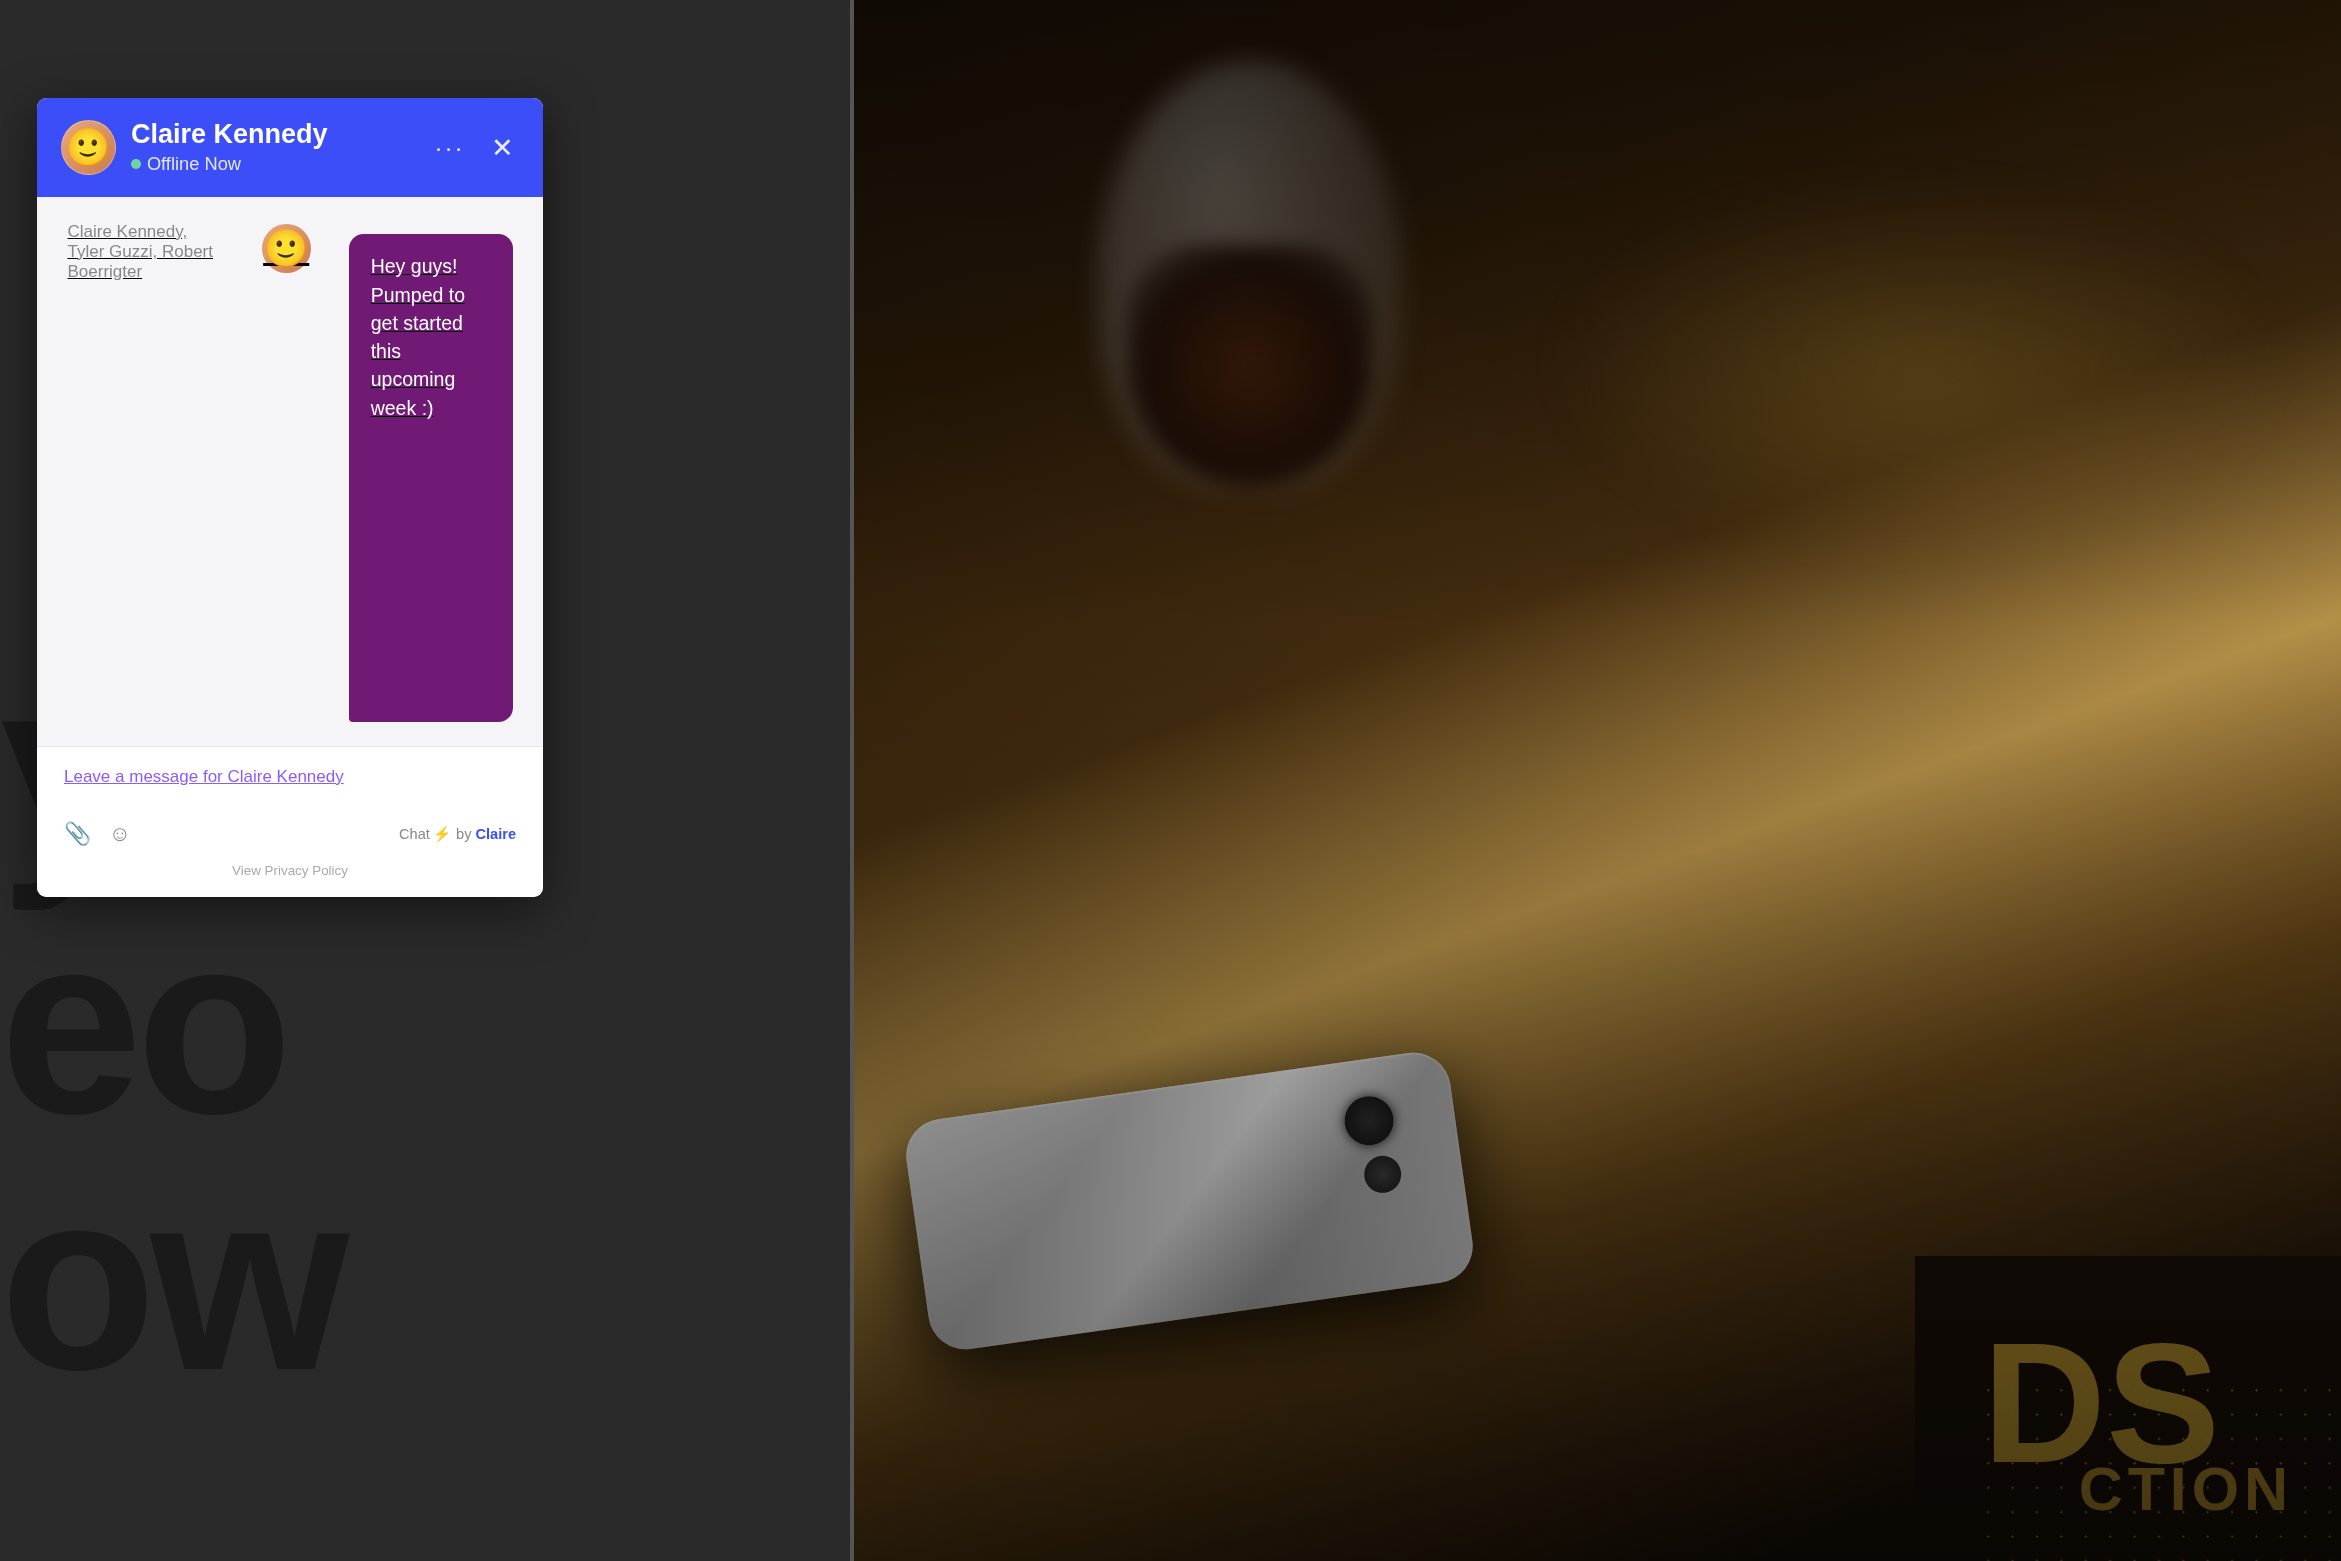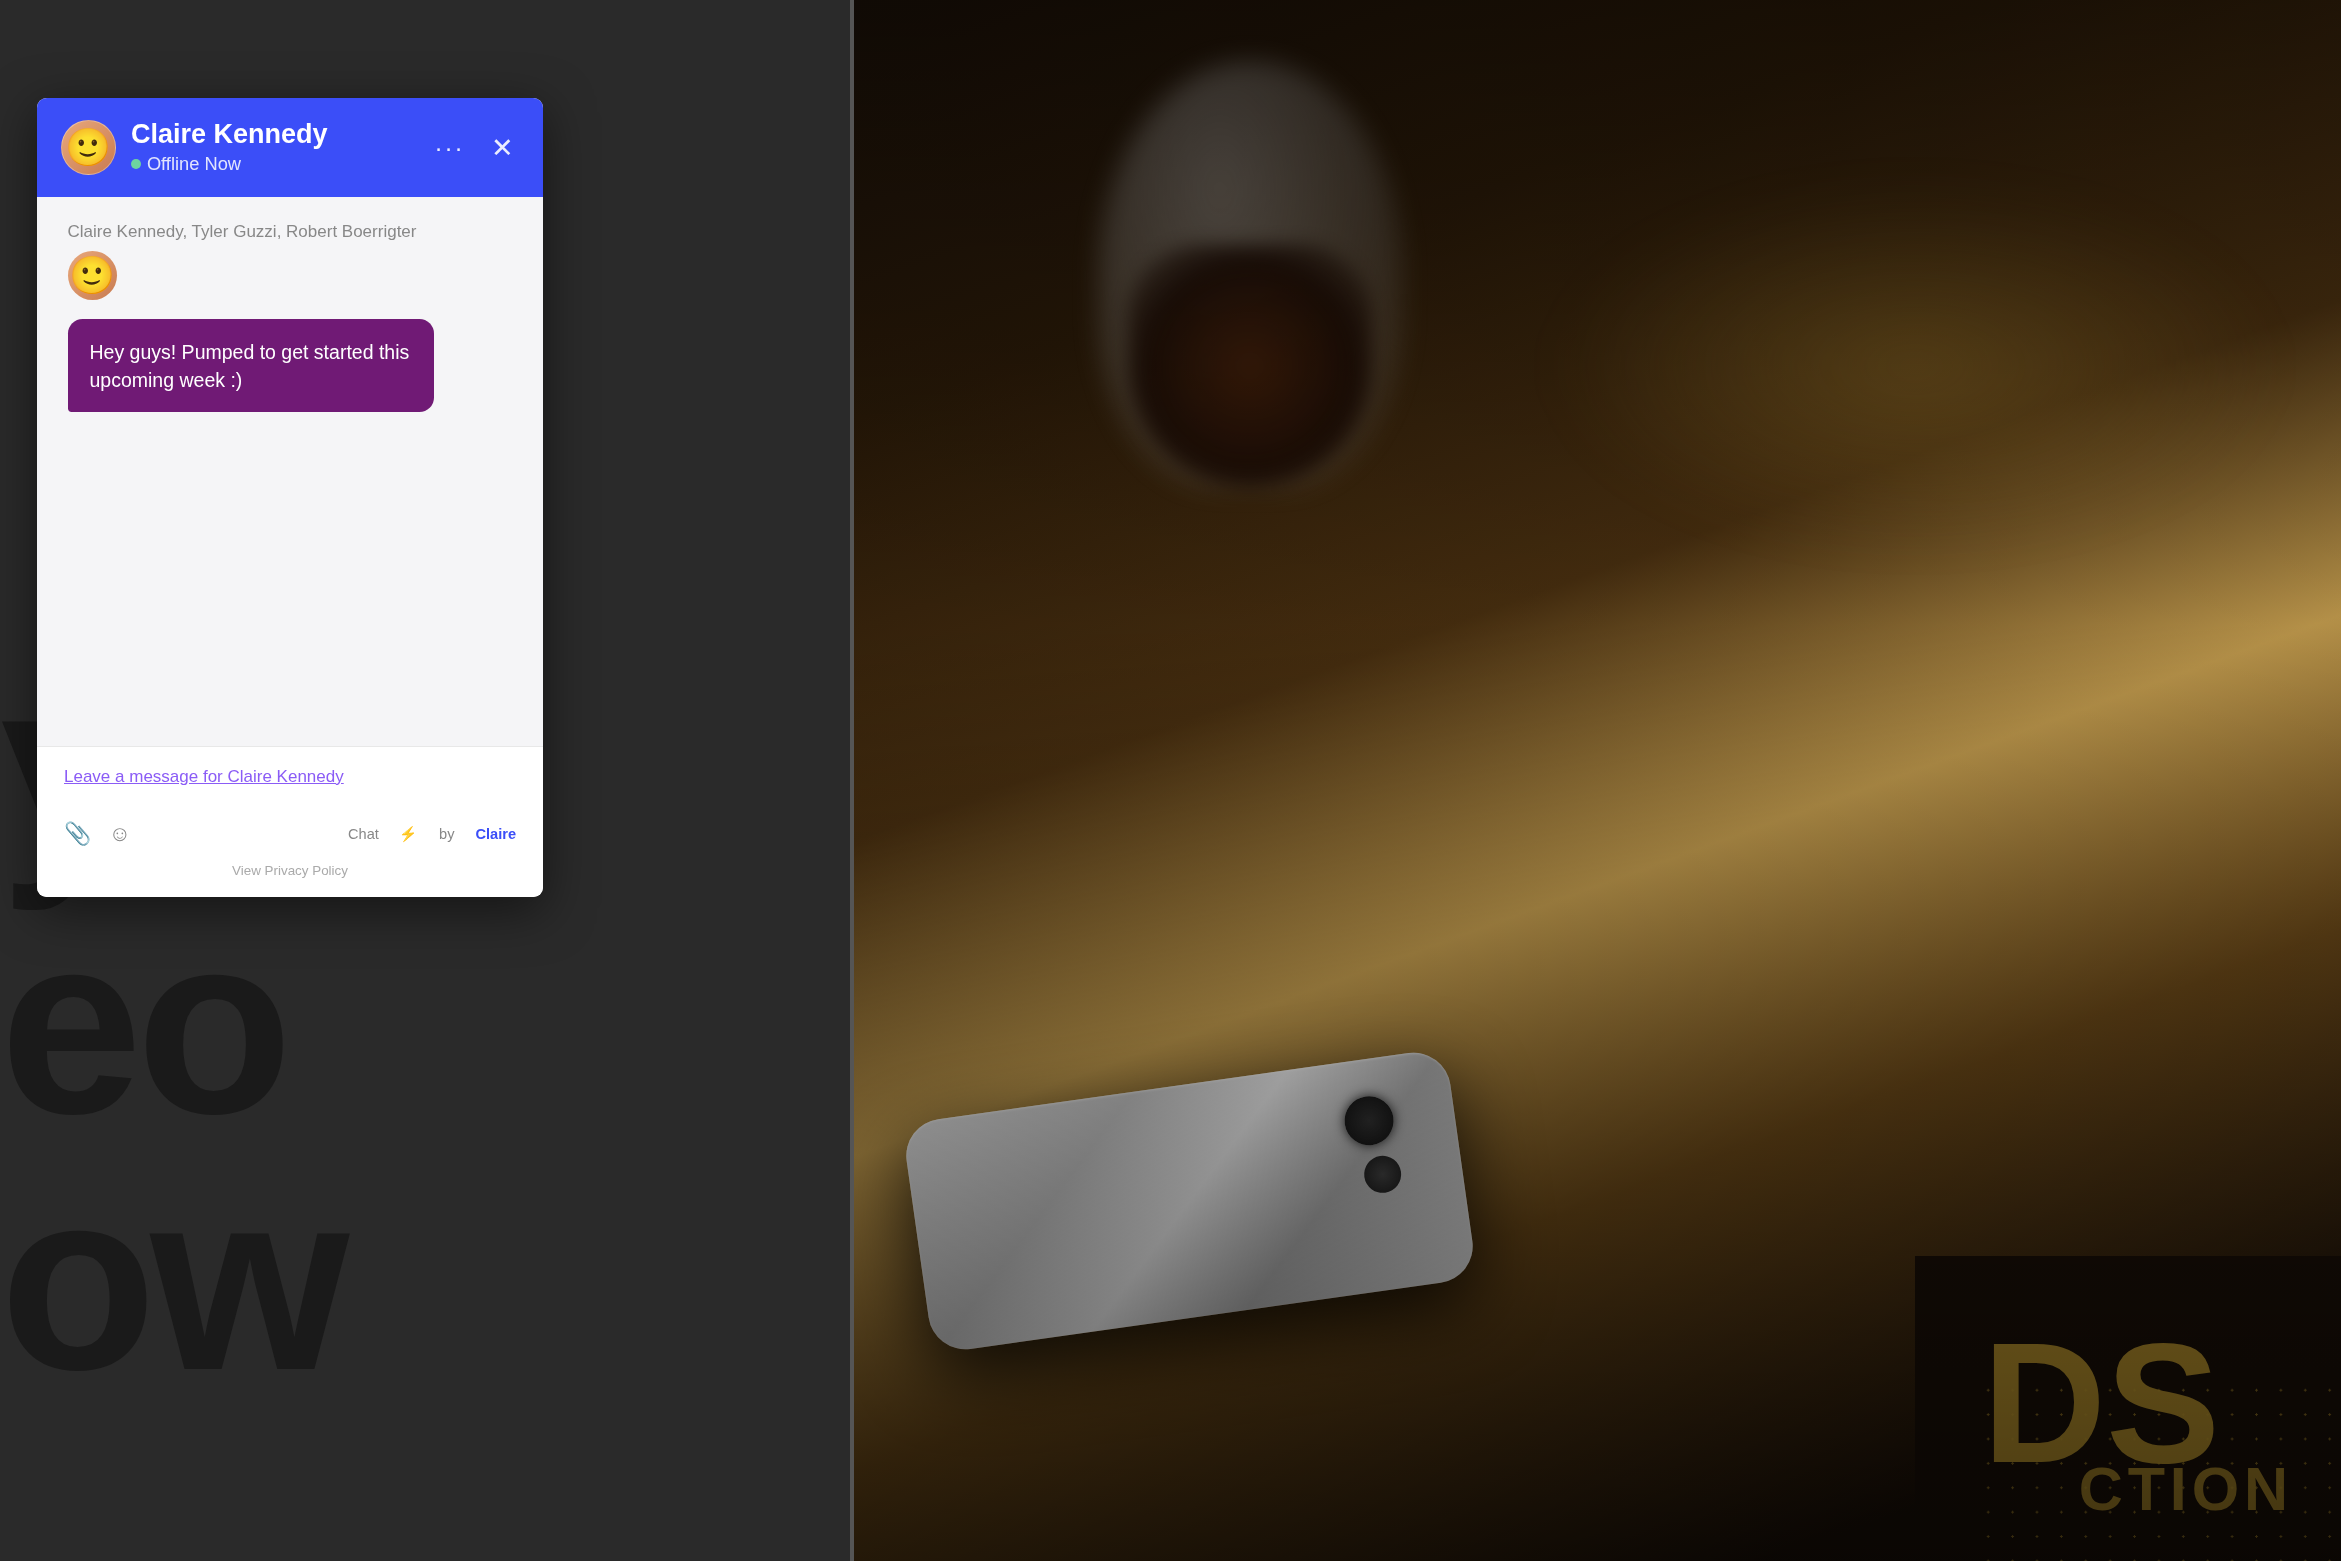--- a/index.html
+++ b/index.html
@@ -129,22 +129,22 @@
       font-weight: 300;
     }
 
     
     .chat-body {
       background: #f5f5f7;
       padding: 24.4px 30.5px;
       flex: 1;
       min-height: 549px;
       display: flex;
-      flex-direction: column;
-      gap: 7px;
+      gap: 38px;
+      text-decoration: underline;
     }
 
     
     .participants-line {
       color: #888;
       font-size: 17px;
       text-align: left;
       padding-top: 0;
     }
 
@@ -227,21 +227,21 @@
 
     .footer-icon {
       font-size: 22px;
       color: #888;
       cursor: pointer;
     }
 
     .footer-branding {
       display: flex;
       align-items: center;
-      gap: 21px;
+      gap: 4px;
       font-size: 14.6px;
       color: #888;
       text-align: right;
     }
 
     .drift-text {
       color: #3b4ef8;
       font-weight: 700;
     }
 

